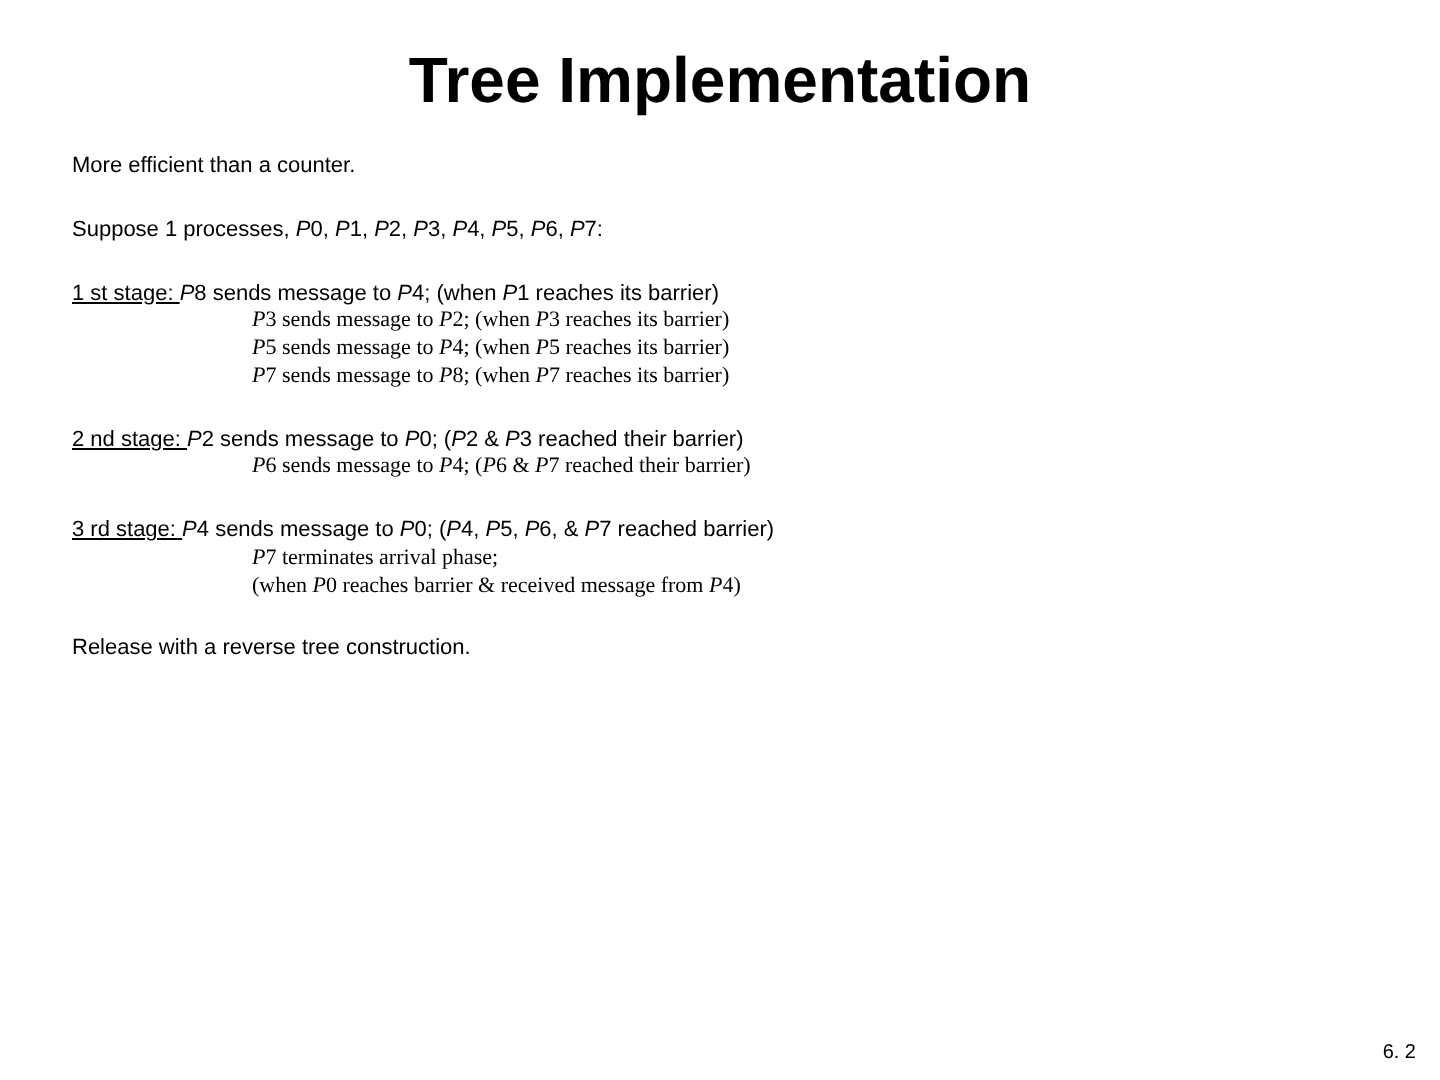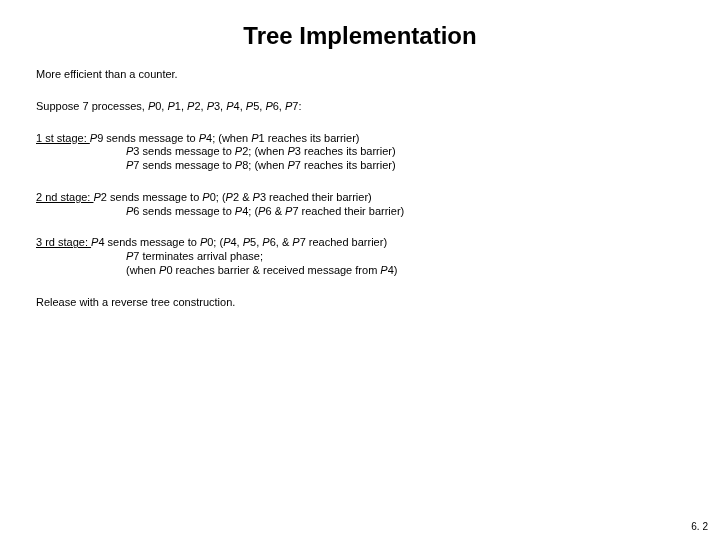--- a/index.html
+++ b/index.html
@@ -14,31 +14,31 @@
   }
   .slide {
     box-sizing: border-box;
     padding: 22px 36px 0 36px;
     width: 720px;
     height: 540px;
     position: relative;
   }
   h1.title {
     text-align: center;
-    font-size: 24px;
+    font-size: 32px;
     font-weight: bold;
     margin: 0 0 18px 0;
   }
   .block {
     font-size: 11px;
     line-height: 1.25;
     margin-bottom: 18px;
   }
   .ital { font-style: italic; }
-  .indent { padding-left: 90px; }
+  .indent { padding-left: 90px; font-family: Liberation Serif, serif; }
   .footer {
     position: absolute;
     right: 12px;
     bottom: 8px;
     font-size: 10px;
   }
   .stage-label { display: inline; text-decoration: underline; }
   .nowrap { white-space: nowrap; }
 </style>
 </head>
@@ -46,26 +46,27 @@
 
 <div class="slide">
 
   <h1 class="title">Tree Implementation</h1>
 
   <div class="block">
     <span>More efficient than a counter.</span><br>
   </div>
 
   <div class="block">
-    <span>Suppose 7 processes, </span><span class="ital">P</span><span>0, </span><span class="ital">P</span><span>1, </span><span class="ital">P</span><span>2, </span><span class="ital">P</span><span>3, </span><span class="ital">P</span><span>4, </span><span class="ital">P</span><span>5, </span><span class="ital">P</span><span>6, </span><span class="ital">P</span><span>7:</span>
+    <span>Suppose 1 processes, </span><span class="ital">P</span><span>0, </span><span class="ital">P</span><span>1, </span><span class="ital">P</span><span>2, </span><span class="ital">P</span><span>3, </span><span class="ital">P</span><span>4, </span><span class="ital">P</span><span>5, </span><span class="ital">P</span><span>6, </span><span class="ital">P</span><span>7:</span>
   </div>
 
   <div class="block">
-    <span class="stage-label">1 st stage: </span><span class="ital">P</span><span>9 sends message to </span><span class="ital">P</span><span>4; (when </span><span class="ital">P</span><span>1 reaches its barrier)</span><br>
+    <span class="stage-label">1 st stage: </span><span class="ital">P</span><span>8 sends message to </span><span class="ital">P</span><span>4; (when </span><span class="ital">P</span><span>1 reaches its barrier)</span><br>
     <div class="indent"><span class="ital">P</span><span>3 sends message to </span><span class="ital">P</span><span>2; (when </span><span class="ital">P</span><span>3 reaches its barrier)</span></div>
+    <div class="indent"><span class="ital">P</span><span>5 sends message to </span><span class="ital">P</span><span>4; (when </span><span class="ital">P</span><span>5 reaches its barrier)</span></div>
     <div class="indent"><span class="ital">P</span><span>7 sends message to </span><span class="ital">P</span><span>8; (when </span><span class="ital">P</span><span>7 reaches its barrier)</span></div>
   </div>
 
   <div class="block">
     <span class="stage-label">2 nd stage: </span><span class="ital">P</span><span>2 sends message to </span><span class="ital">P</span><span>0; (</span><span class="ital">P</span><span>2 &amp; </span><span class="ital">P</span><span>3 reached their barrier)</span><br>
     <div class="indent"><span class="ital">P</span><span>6 sends message to </span><span class="ital">P</span><span>4; (</span><span class="ital">P</span><span>6 &amp; </span><span class="ital">P</span><span>7 reached their barrier)</span></div>
   </div>
 
   <div class="block">
     <span class="stage-label">3 rd stage: </span><span class="ital">P</span><span>4 sends message to </span><span class="ital">P</span><span>0; (</span><span class="ital">P</span><span>4, </span><span class="ital">P</span><span>5, </span><span class="ital">P</span><span>6, &amp; </span><span class="ital">P</span><span>7 reached barrier)</span><br>

